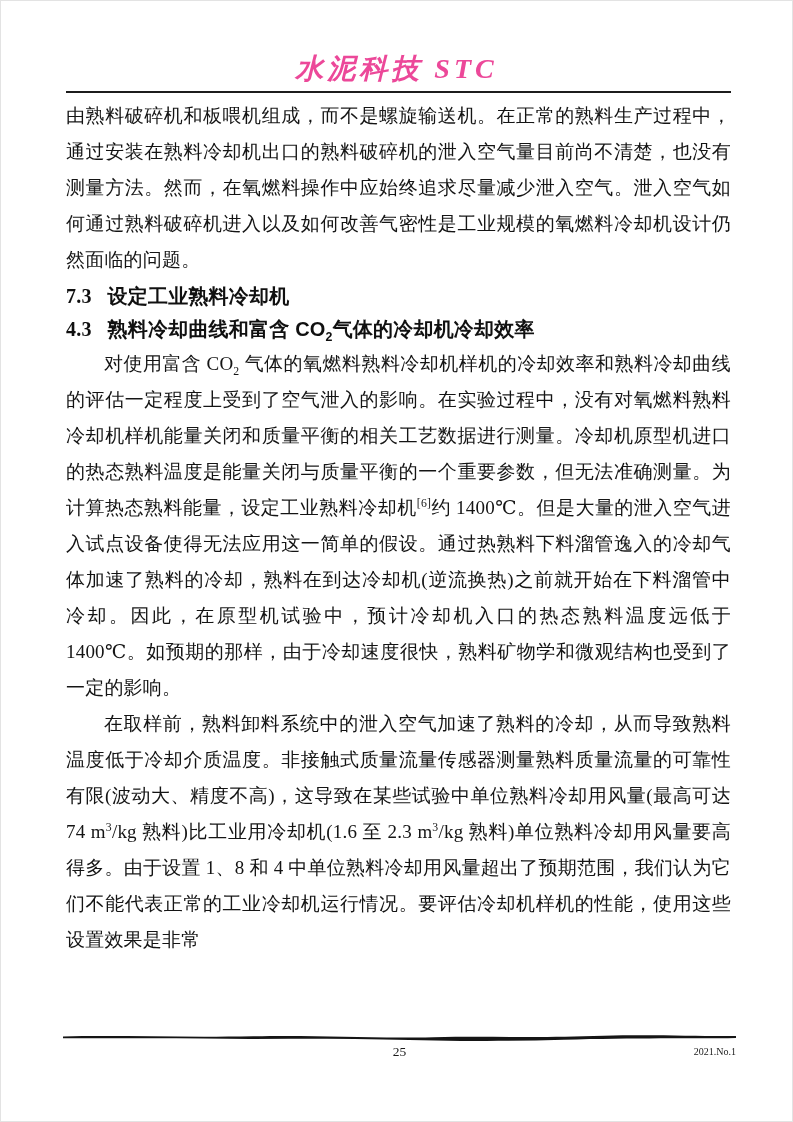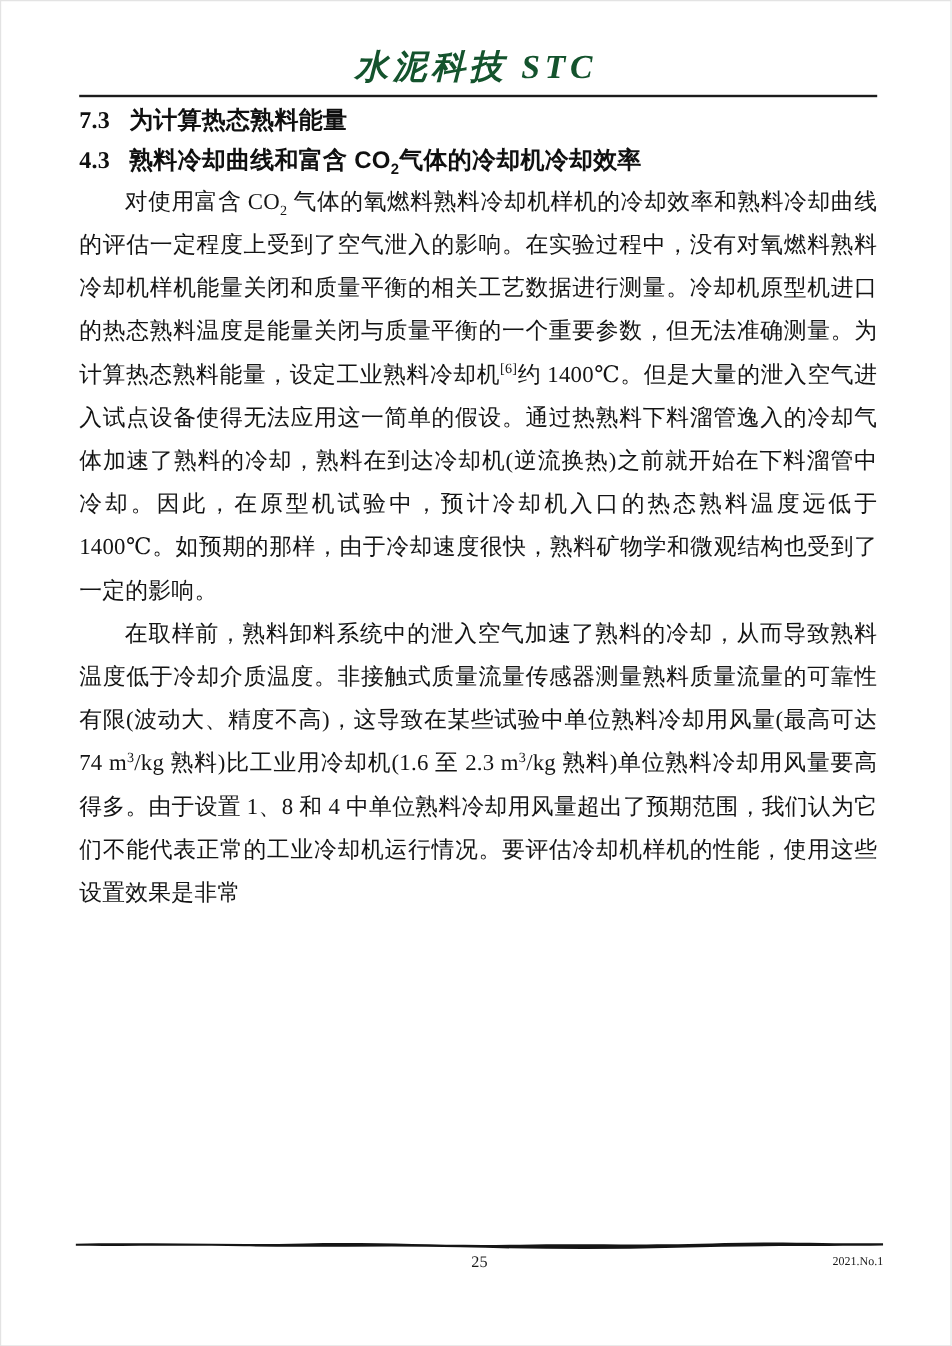--- a/index.html
+++ b/index.html
@@ -15,28 +15,28 @@
     color: #141414;
     overflow: hidden;
   }
   .page {
     position: absolute;
     inset: 0;
     box-shadow: inset 0 0 0 1px #e3e3e3;
   }
   
   .journal-title {
-    padding-top: 40px;
+    padding-top: 52px;
     text-align: center;
     font-size: 28px;
     font-weight: 700;
     font-style: italic;
     letter-spacing: 4px;
     line-height: 34px;
-    color: #14532d;
+    color: #ec4899;
   }
   .header-rule {
     margin: 5px 62px 0 66px;
     border-top: 2.5px solid #1c1c1c;
   }
   
   .body-text {
     margin: 5px 62px 0 66px;
     width: 665px;
     font-size: 19px;
@@ -113,23 +113,24 @@
 <body>
 
 <div class="page">
 
   <div class="journal-title">水泥科技 STC</div>
 
   <div class="header-rule"></div>
 
   <div class="body-text">
 
+    <p class="para continuation">由熟料破碎机和板喂机组成，而不是螺旋输送机。在正常的熟料生产过程中，通过安装在熟料冷却机出口的熟料破碎机的泄入空气量目前尚不清楚，也没有测量方法。然而，在氧燃料操作中应始终追求尽量减少泄入空气。泄入空气如何通过熟料破碎机进入以及如何改善气密性是工业规模的氧燃料冷却机设计仍然面临的问题。</p>
 
     <h2 class="sec-heading">
-      <span class="sec-num">7.3</span><span>为计算热态熟料能量</span>
+      <span class="sec-num">7.3</span><span>设定工业熟料冷却机</span>
     </h2>
 
 
     <h2 class="sec-heading">
       <span class="sec-num">4.3</span><span>熟料冷却曲线和富含 CO</span><sub>2</sub><span>气体的冷却机冷却效率</span>
     </h2>
 
     <p class="para"><span>对使用富含 CO</span><sub>2</sub><span> 气体的氧燃料熟料冷却机样机的冷却效率和熟料冷却曲线的评估一定程度上受到了空气泄入的影响。在实验过程中，没有对氧燃料熟料冷却机样机能量关闭和质量平衡的相关工艺数据进行测量。冷却机原型机进口的热态熟料温度是能量关闭与质量平衡的一个重要参数，但无法准确测量。为计算热态熟料能量，设定工业熟料冷却机</span><sup>[6]</sup><span>约 1400℃。但是大量的泄入空气进入试点设备使得无法应用这一简单的假设。通过热熟料下料溜管逸入的冷却气体加速了熟料的冷却，熟料在到达冷却机(逆流换热)之前就开始在下料溜管中冷却。因此，在原型机试验中，预计冷却机入口的热态熟料温度远低于 1400℃。如预期的那样，由于冷却速度很快，熟料矿物学和微观结构也受到了一定的影响。</span></p>
 
     <p class="para"><span>在取样前，熟料卸料系统中的泄入空气加速了熟料的冷却，从而导致熟料温度低于冷却介质温度。非接触式质量流量传感器测量熟料质量流量的可靠性有限(波动大、精度不高)，这导致在某些试验中单位熟料冷却用风量(最高可达 74 m</span><sup>3</sup><span>/kg 熟料)比工业用冷却机(1.6 至 2.3 m</span><sup>3</sup><span>/kg 熟料)单位熟料冷却用风量要高得多。由于设置 1、8 和 4 中单位熟料冷却用风量超出了预期范围，我们认为它们不能代表正常的工业冷却机运行情况。要评估冷却机样机的性能，使用这些设置效果是非常</span></p>

